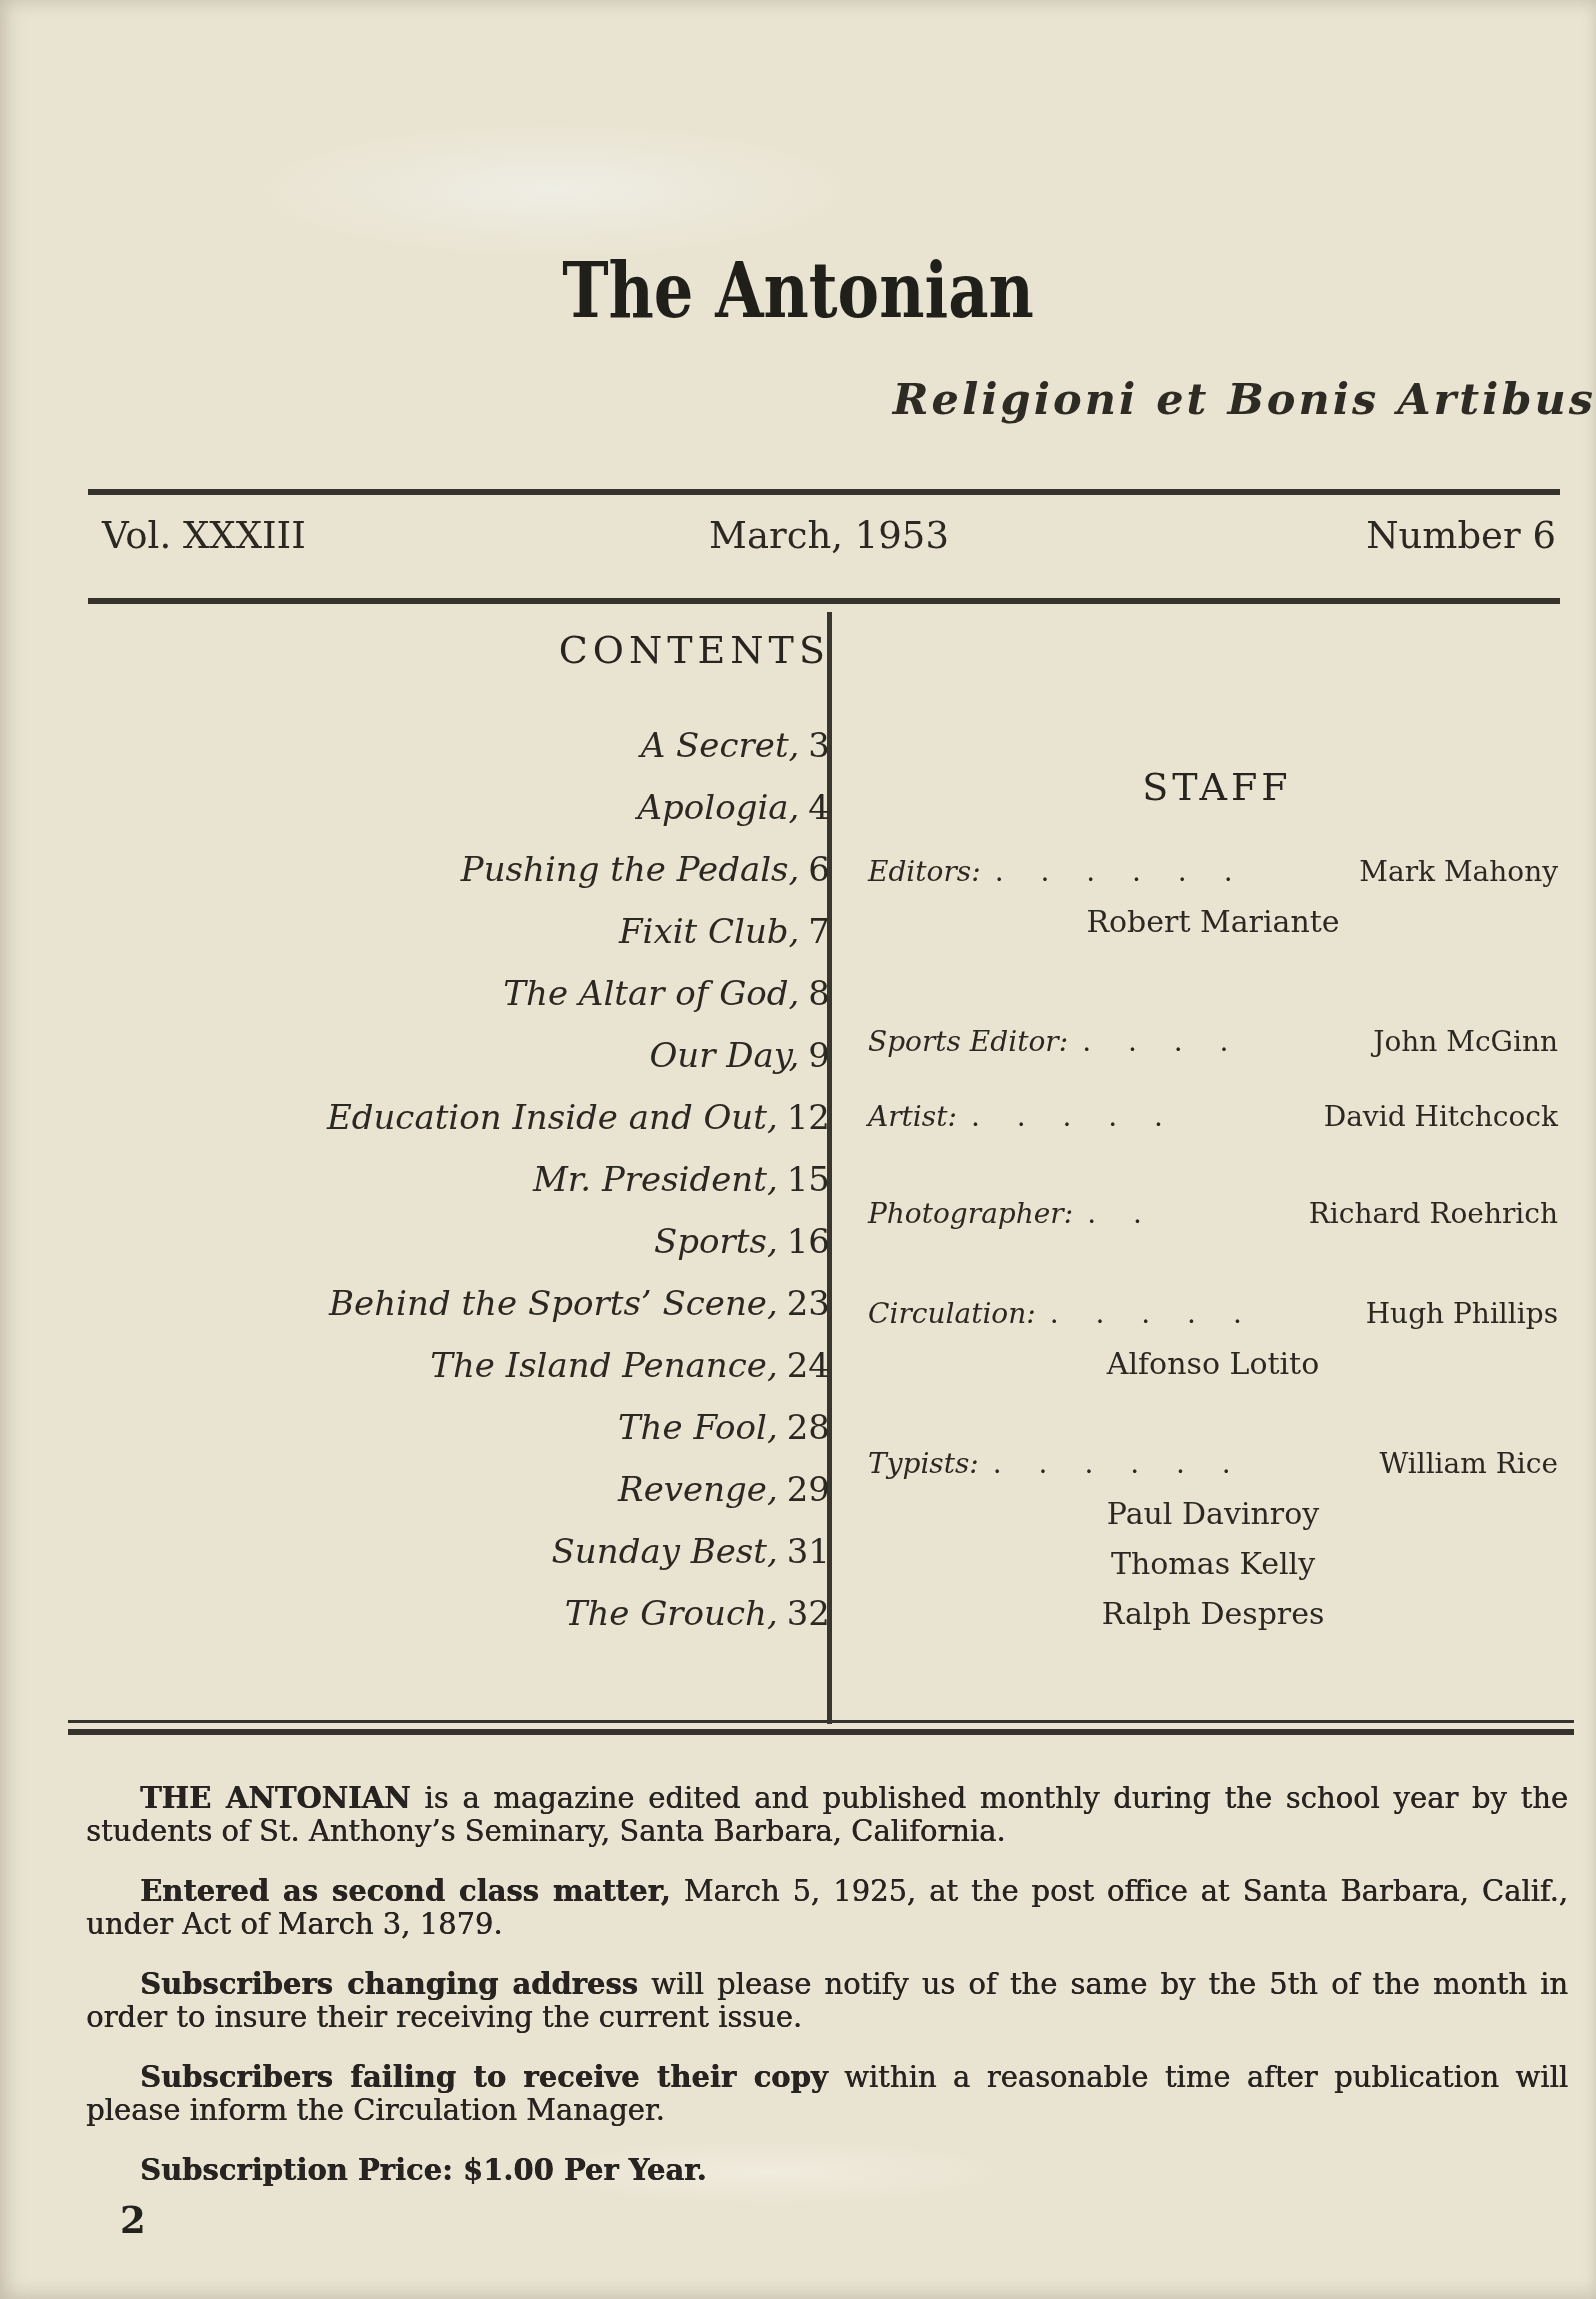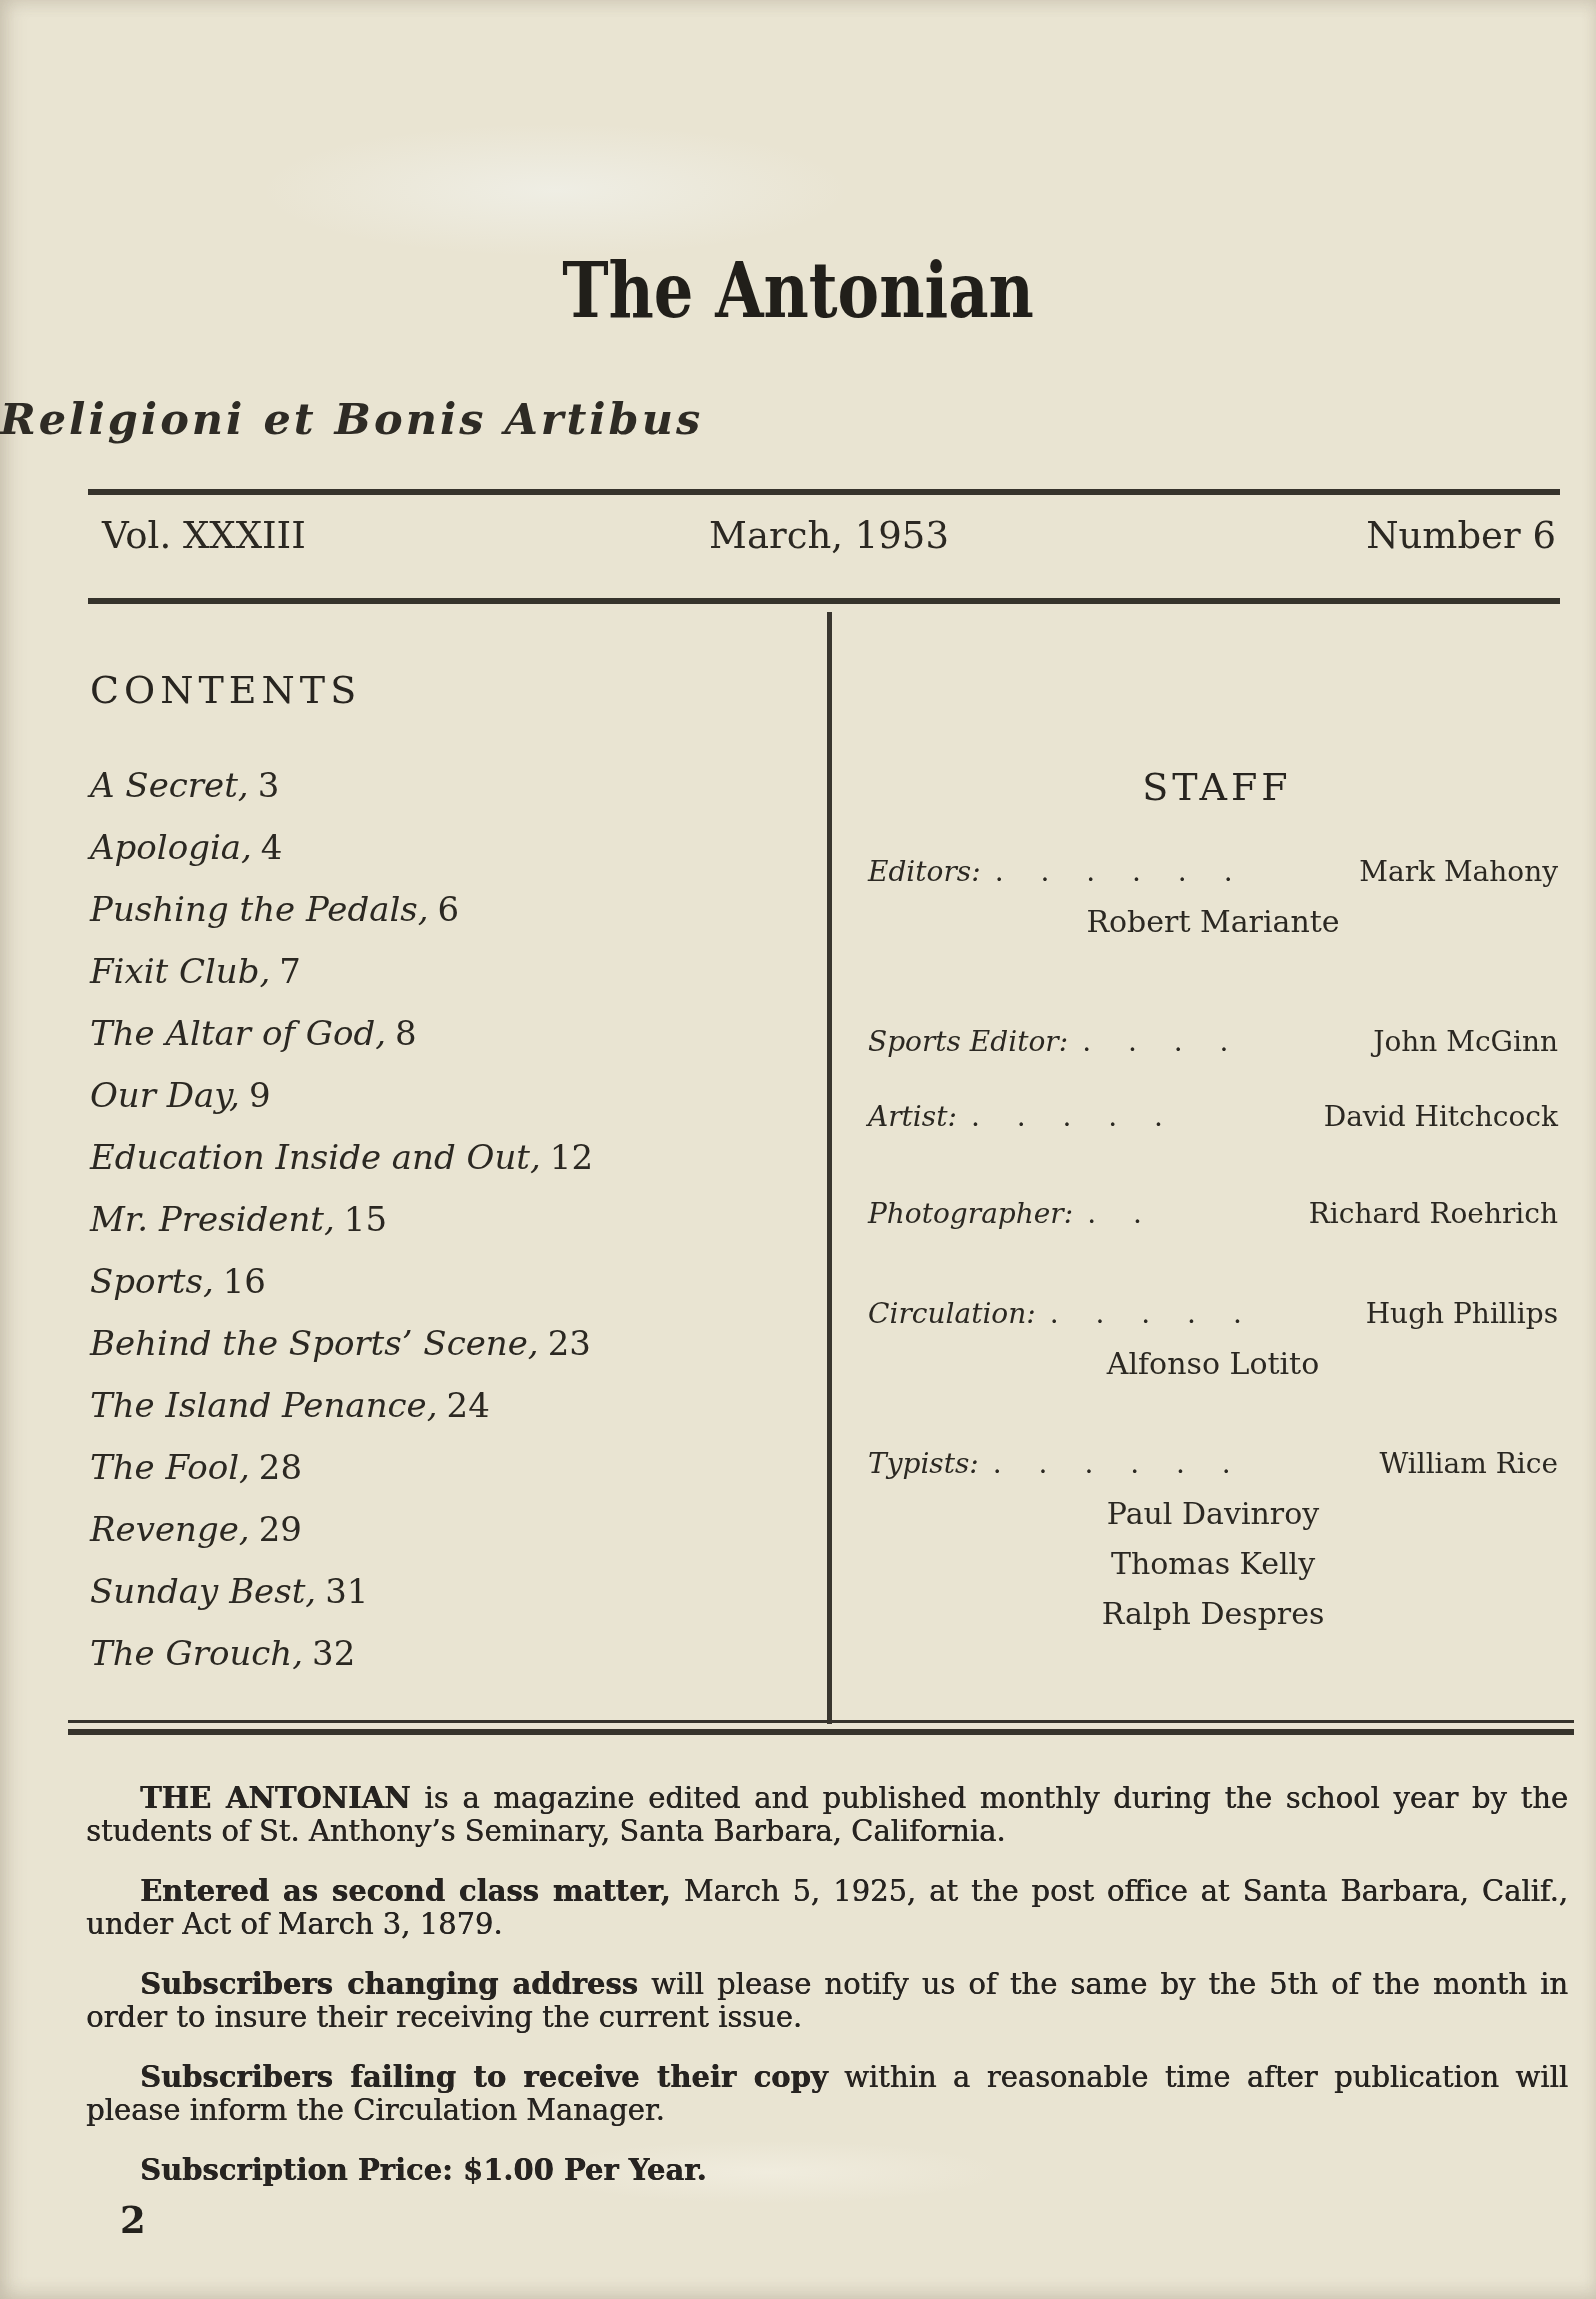--- a/index.html
+++ b/index.html
@@ -18,41 +18,41 @@
   }
   
   .masthead {
     position:absolute; top:246px; left:0; width:100%;
     text-align:center; font-weight:bold; font-size:76px; letter-spacing:0px;
     color:#211f1a;
     transform:scaleX(0.82); transform-origin:50% 50%;
   }
   .motto {
     position:absolute; top:374px; left:0; width:100%;
-    text-align:left; font-style:italic; font-weight:bold;
-    font-size:43px; letter-spacing:3px; color:#2e2b25;margin-top:20px;
+    text-align:right; font-style:italic; font-weight:bold;
+    font-size:43px; letter-spacing:3px; color:#2e2b25;
   }
   
   .rule { position:absolute; background:#36332c; }
   .rule-top      { left:88px; right:36px; top:489px;  height:6px; }
   .rule-mid      { left:88px; right:36px; top:598px;  height:6px; }
   .rule-bot-thin { left:68px; right:22px; top:1720px; height:3px; }
   .rule-bot-thick{ left:68px; right:22px; top:1729px; height:6px; }
   .divider-v { position:absolute; left:827px; top:612px; width:5px; height:1112px; background:#39362f; }
   
   .issue-row {
     position:absolute; left:102px; right:40px; top:514px;
     display:flex; font-size:37px; color:#2b2822;
   }
   .issue-row > span { flex:1; white-space:nowrap; }
   .issue-vol { text-align:left; }
   .issue-date { text-align:center; }
   .issue-num { text-align:right; }
   
-  .toc { position:absolute; left:90px; top:668px; width:740px; text-align:left; }
+  .toc { position:absolute; left:90px; top:628px; width:740px; text-align:right; }
   .toc-heading { font-size:38px; letter-spacing:5px; line-height:44px; margin-bottom:42px; color:#282520; }
   .toc-item { font-size:34px; line-height:62px; font-style:italic; white-space:nowrap; }
   .toc-page { font-style:normal; margin-left:9px; }
   
   .staff { position:absolute; left:868px; top:765px; width:690px; }
   .staff-heading { position:absolute; top:0; left:4px; width:100%; text-align:center; font-size:38px; letter-spacing:4px; color:#282520; }
   .staff-entry { position:absolute; left:0; width:100%; }
   .staff-row { display:flex; align-items:baseline; font-size:28px; line-height:50px; }
   .role { font-style:italic; white-space:nowrap; }
   .dots { flex:1; overflow:hidden; white-space:nowrap; margin:0 12px 0 14px; word-spacing:24px; letter-spacing:2px; }

